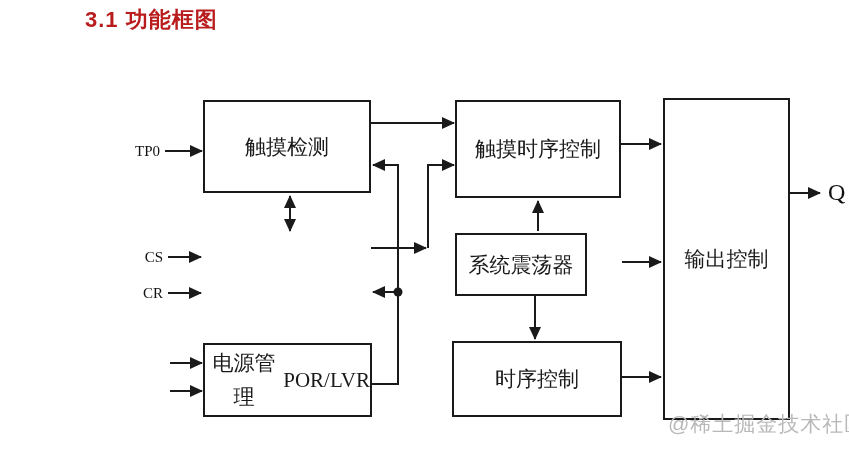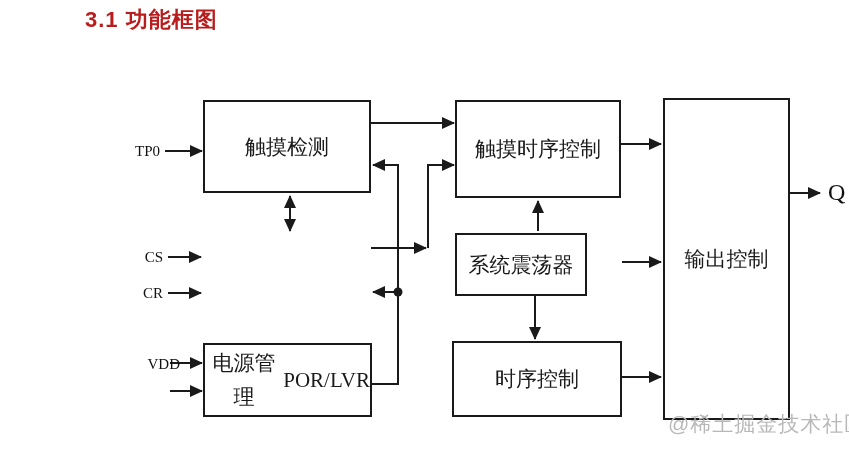--- a/index.html
+++ b/index.html
@@ -102,18 +102,17 @@
     <span>时序控制</span>
   </div>
 
   <div class="block" style="left:663px;top:98px;width:127px;height:322px">
     <span>输出控制</span>
   </div>
 
   <div class="pin right" style="left:95px;top:139px;width:65px">TP0</div>
   <div class="pin right" style="left:100px;top:245px;width:63px">CS</div>
   <div class="pin right" style="left:100px;top:281px;width:63px">CR</div>
-  <div class="pin right" style="left:105px;top:352px;width:75px">VDD</div>
   <div class="pin q-label" style="left:828px;top:180px">Q</div>
 
   <div class="watermark">@稀土掘金技术社区</div>
 
 </div>
 
 </body></html>

